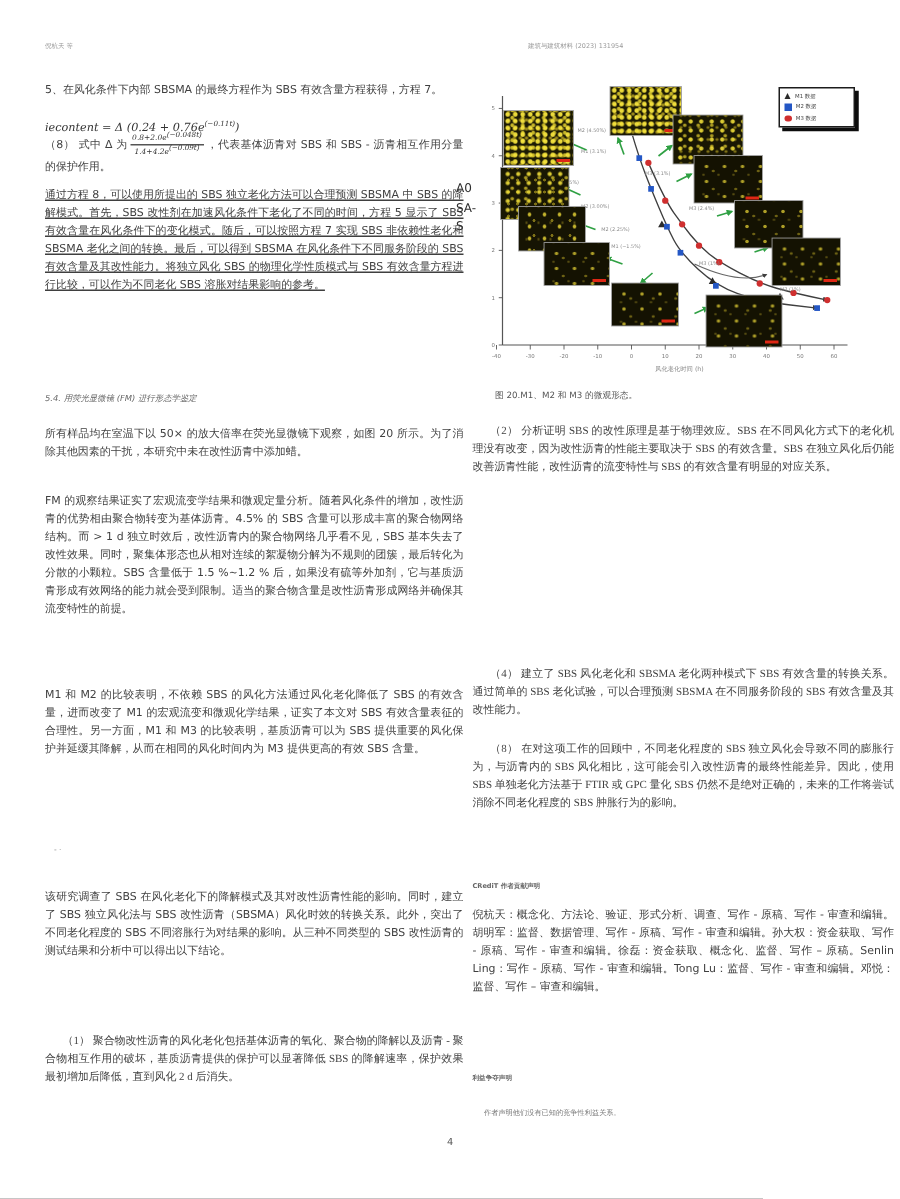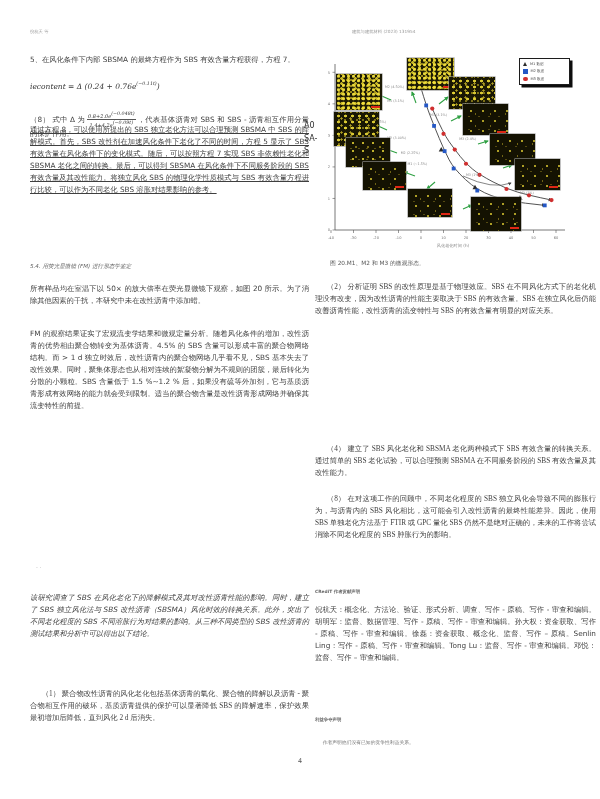--- a/index.html
+++ b/index.html
@@ -58,37 +58,38 @@
 
 <div class="page">
 
   <span class="tinyhead" style="position:absolute;left:30px;top:29px;">倪杭天 等</span>
   <span class="tinyhead" style="position:absolute;left:352px;top:29px;">建筑与建筑材料 (2023) 131954</span>
 
   <div class="blk col-l" style="top:54px;">5、在风化条件下内部 SBSMA 的最终方程作为 SBS 有效含量方程获得，方程 7。</div>
 
   <div class="blk col-l eq" style="top:78px;"><span>iecontent</span><span> = Δ (0.24 + 0.76e</span><sup>(−0.11t)</sup><span>)</span></div>
 
-  <div class="blk col-l" style="top:111px;"><span>（8） 式中 Δ 为</span><span class="frac">
+  <div class="blk col-l" style="top:88px;"><span>（8） 式中 Δ 为</span><span class="frac">
         <span class="fn"><span>0.8+2.0e</span><sup>(−0.048t)</sup></span>
         <span class="fd"><span>1.4+4.2e</span><sup>(−0.09t)</sup></span>
       </span><span>，代表基体沥青对 SBS 和 SBS - 沥青相互作用分量的保护作用。</span></div>
 
   <div class="blk col-l" style="top:124px;text-decoration:underline;">通过方程 8，可以使用所提出的 SBS 独立老化方法可以合理预测 SBSMA 中 SBS 的降解模式。首先，SBS 改性剂在加速风化条件下老化了不同的时间，方程 5 显示了 SBS 有效含量在风化条件下的变化模式。随后，可以按照方程 7 实现 SBS 非依赖性老化和 SBSMA 老化之间的转换。最后，可以得到 SBSMA 在风化条件下不同服务阶段的 SBS 有效含量及其改性能力。将独立风化 SBS 的物理化学性质模式与 SBS 有效含量方程进行比较，可以作为不同老化 SBS 溶胀对结果影响的参考。</div>
 
   <div class="blk col-l h-ital" style="top:263px;">5.4. 用荧光显微镜 (FM) 进行形态学鉴定</div>
 
   <div class="blk col-l" style="top:283px;">所有样品均在室温下以 50× 的放大倍率在荧光显微镜下观察，如图 20 所示。为了消除其他因素的干扰，本研究中未在改性沥青中添加蜡。</div>
 
   <div class="blk col-l" style="top:328px;">FM 的观察结果证实了宏观流变学结果和微观定量分析。随着风化条件的增加，改性沥青的优势相由聚合物转变为基体沥青。4.5% 的 SBS 含量可以形成丰富的聚合物网络结构。而 &gt; 1 d 独立时效后，改性沥青内的聚合物网络几乎看不见，SBS 基本失去了改性效果。同时，聚集体形态也从相对连续的絮凝物分解为不规则的团簇，最后转化为分散的小颗粒。SBS 含量低于 1.5 %~1.2 % 后，如果没有硫等外加剂，它与基质沥青形成有效网络的能力就会受到限制。适当的聚合物含量是改性沥青形成网络并确保其流变特性的前提。</div>
 
+  <div class="blk col-l" style="top:457px;">M1 和 M2 的比较表明，不依赖 SBS 的风化方法通过风化老化降低了 SBS 的有效含量，进而改变了 M1 的宏观流变和微观化学结果，证实了本文对 SBS 有效含量表征的合理性。另一方面，M1 和 M3 的比较表明，基质沥青可以为 SBS 提供重要的风化保护并延缓其降解，从而在相同的风化时间内为 M3 提供更高的有效 SBS 含量。</div>
 
   <div class="mark">- ·</div>
 
-  <div class="blk col-l" style="top:592px;font-style:italic;">该研究调查了 SBS 在风化老化下的降解模式及其对改性沥青性能的影响。同时，建立了 SBS 独立风化法与 SBS 改性沥青（SBSMA）风化时效的转换关系。此外，突出了不同老化程度的 SBS 不同溶胀行为对结果的影响。从三种不同类型的 SBS 改性沥青的测试结果和分析中可以得出以下结论。</div>
+  <div class="blk col-l" style="top:592px;">该研究调查了 SBS 在风化老化下的降解模式及其对改性沥青性能的影响。同时，建立了 SBS 独立风化法与 SBS 改性沥青（SBSMA）风化时效的转换关系。此外，突出了不同老化程度的 SBS 不同溶胀行为对结果的影响。从三种不同类型的 SBS 改性沥青的测试结果和分析中可以得出以下结论。</div>
 
   <div class="blk col-l indent" style="top:688px;">（1） 聚合物改性沥青的风化老化包括基体沥青的氧化、聚合物的降解以及沥青 - 聚合物相互作用的破坏，基质沥青提供的保护可以显著降低 SBS 的降解速率，保护效果最初增加后降低，直到风化 2 d 后消失。</div>
 
   <div class="ylab">
     <div>A0</div>
     <div>SA-</div>
     <div>S</div>
   </div>
 
   <div class="fig">

